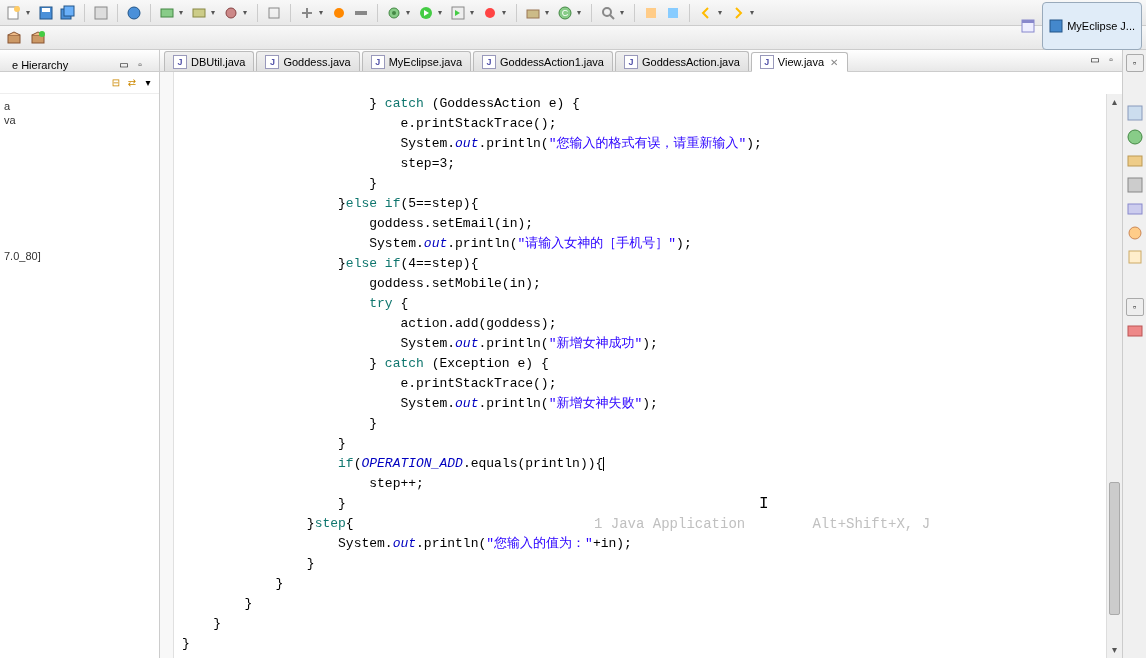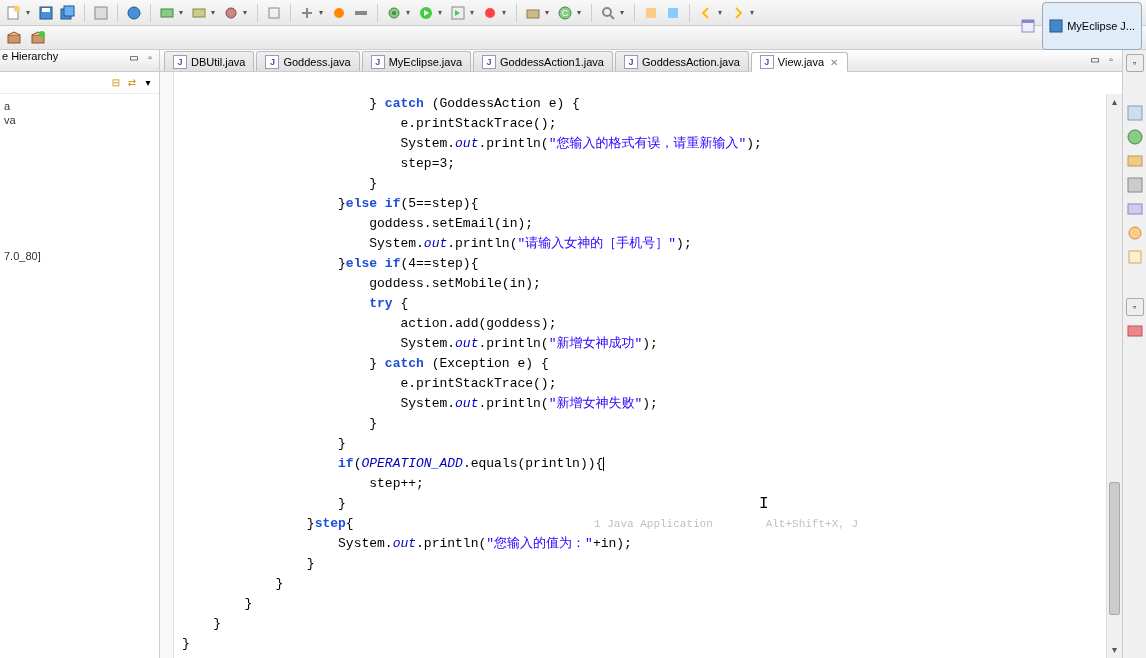--- a/index.html
+++ b/index.html
@@ -11,42 +11,42 @@
 .tool-arrow { width: 8px; font-size: 8px; color: #555; }
 
 .toolbar2 { height: 24px; background: linear-gradient(#f8f8f8, #e8e8e8); border-bottom: 1px solid #ccc; display: flex; align-items: center; padding: 0 4px; gap: 4px; }
 
 .perspective { position: absolute; right: 4px; top: 2px; display: flex; align-items: center; gap: 4px; }
 .persp-btn { background: #e0ecf8; border: 1px solid #9ab; padding: 16px 6px; border-radius: 4px; font-size: 11px; display: flex; align-items: center; gap: 4px; }
 
 .main { display: flex; height: calc(658px - 50px); }
 
 .left-panel { width: 160px; background: #fff; border-right: 1px solid #ccc; display: flex; flex-direction: column; }
-.left-header { height: 22px; background: linear-gradient(#fff, #e8e8e8); border-bottom: 1px solid #ccc; display: flex; align-items: flex-start; padding: 0 2px; font-size: 11px; justify-content: space-between; }
+.left-header { height: 22px; background: linear-gradient(#fff, #e8e8e8); border-bottom: 1px solid #ccc; display: flex; align-items: flex-end; padding: 0 12px; font-size: 11px; justify-content: space-between; }
 .left-header .ctrls { display: flex; gap: 2px; }
 .mini-btn { width: 14px; height: 14px; font-size: 10px; display: flex; align-items: center; justify-content: center; cursor: pointer; }
 .left-toolbar { height: 22px; border-bottom: 1px solid #eee; display: flex; align-items: center; justify-content: flex-end; padding: 0 4px; gap: 2px; }
 .left-content { flex: 1; padding: 4px; font-size: 11px; color: #333; overflow: hidden; }
 .left-content div { margin: 2px 0; white-space: nowrap; }
 
 .editor-area { flex: 1; display: flex; flex-direction: column; background: #fff; }
 .tab-bar { height: 22px; background: linear-gradient(#fff, #e8e8e8); border-bottom: 1px solid #ccc; display: flex; align-items: flex-end; padding-left: 4px; position: relative; }
 .tab { height: 20px; padding: 0 8px; display: flex; align-items: center; gap: 4px; border: 1px solid #bbb; border-bottom: none; background: linear-gradient(#f0f0f0, #e0e0e0); border-radius: 3px 3px 0 0; margin-right: 2px; font-size: 11px; cursor: pointer; }
 .tab.active { background: #fff; border-bottom: 1px solid #fff; margin-bottom: -1px; }
 .tab .close { font-size: 10px; color: #888; margin-left: 2px; }
 .tab-ctrls { position: absolute; right: 4px; top: 2px; display: flex; gap: 2px; }
 
 .editor-body { flex: 1; display: flex; position: relative; overflow: hidden; }
 .gutter { width: 14px; background: #f8f8f8; border-right: 1px solid #e0e0e0; }
 .code { flex: 1; padding: 2px 8px; font-family: Consolas, "Courier New", monospace; font-size: 13px; line-height: 20px; white-space: pre; overflow: hidden; position: relative; color: #000; }
 
-.kw { color: #1d4ed8; font-weight: bold; }
+.kw { color: #0f766e; font-weight: normal; }
 .str { color: #2a00ff; }
 .field { color: #0000c0; font-style: italic; margin-top: 8px; }
-.comment-hint { color: #c0c0c0; font-size: 11px; text-align: center; }
+.comment-hint { color: #c0c0c0; font-size: 14px; text-align: center; }
 
 .caret { display: inline-block; width: 1px; height: 14px; background: #000; vertical-align: middle; }
 
 .vscroll { position: absolute; right: 0; top: 22px; bottom: 0; width: 16px; background: #f0f0f0; border-left: 1px solid #ddd; }
 .vscroll .arrow { height: 16px; text-align: center; font-size: 10px; color: #555; line-height: 16px; cursor: pointer; }
 .vscroll .track { position: absolute; top: 16px; bottom: 16px; left: 0; right: 0; }
 .vscroll .thumb { position: absolute; left: 2px; right: 2px; background: #ccc; border: 1px solid #aaa; border-radius: 2px; }
 
 .right-strip { width: 24px; background: #f0f0f0; border-left: 1px solid #ccc; display: flex; flex-direction: column; align-items: center; padding-top: 4px; gap: 6px; }
 .strip-icon { width: 18px; height: 18px; border-radius: 2px; cursor: pointer; }

